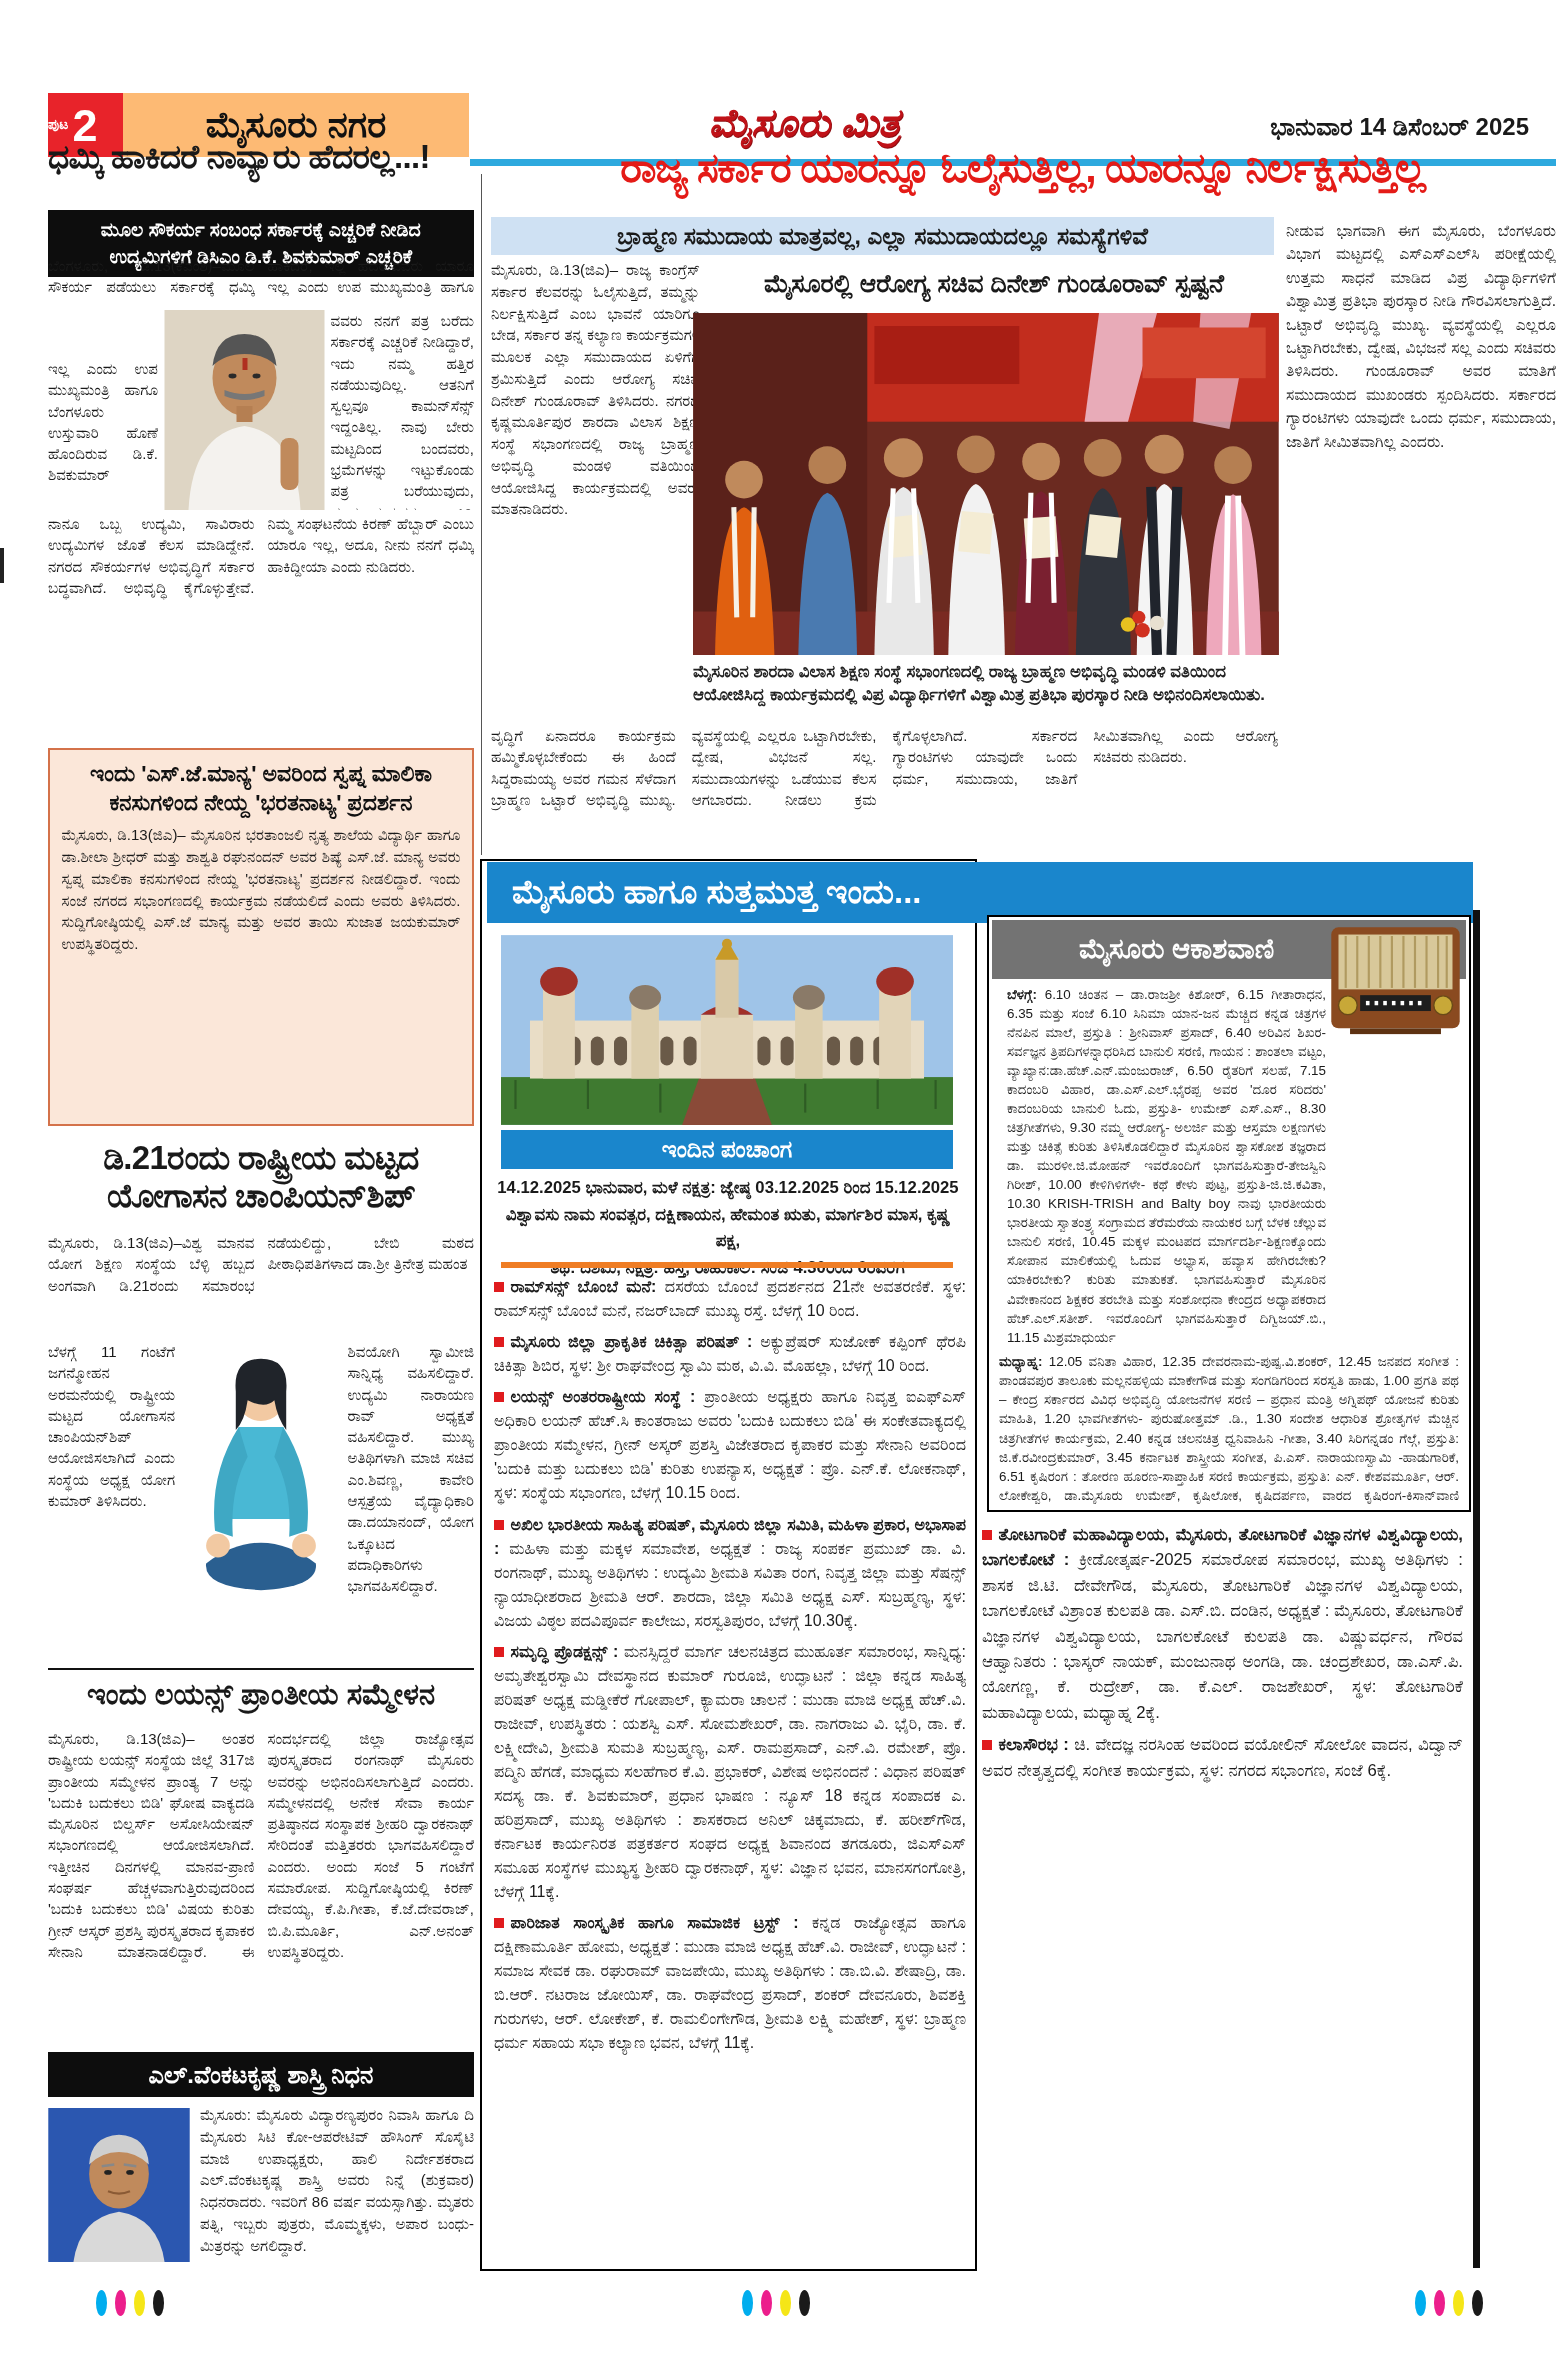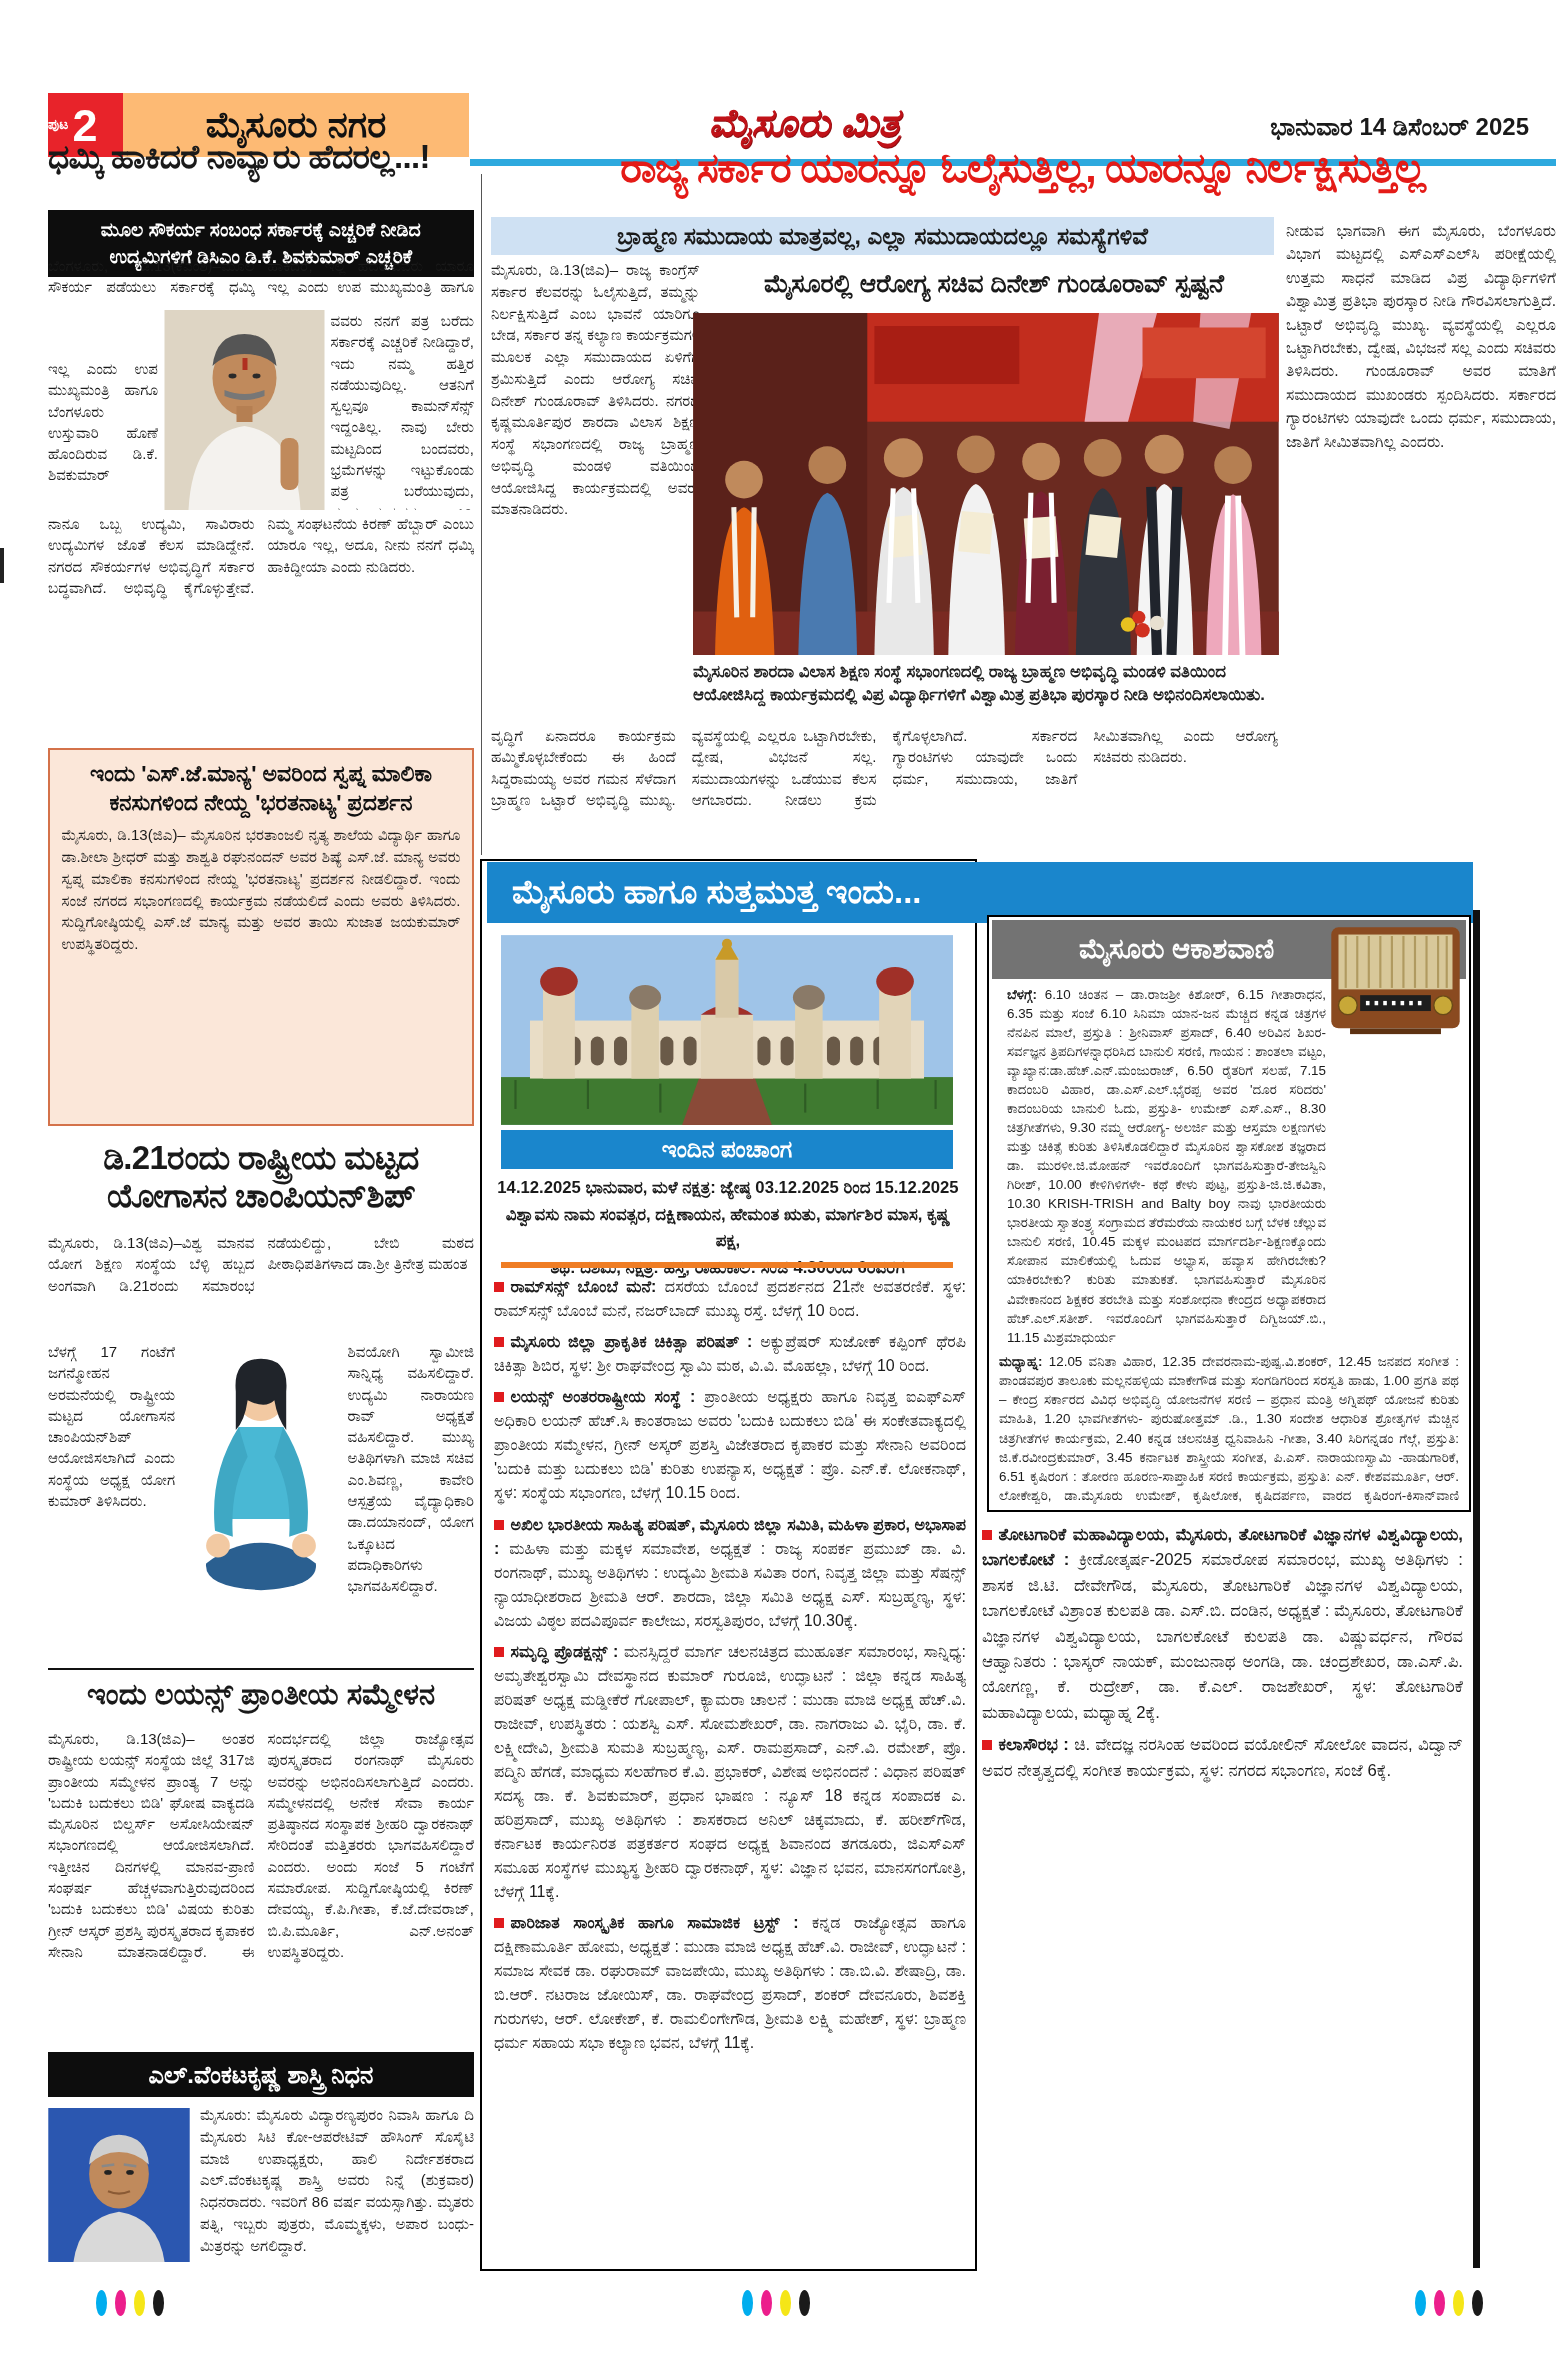--- a/index.html
+++ b/index.html
@@ -150,21 +150,21 @@
     <div class="bd jt">ಮೈಸೂರು, ಡಿ.13(ಜಿಎ)– ಮೈಸೂರಿನ ಭರತಾಂಜಲಿ ನೃತ್ಯ ಶಾಲೆಯ ವಿದ್ಯಾರ್ಥಿ ಹಾಗೂ ಡಾ.ಶೀಲಾ ಶ್ರೀಧರ್ ಮತ್ತು ಶಾಶ್ವತಿ ರಘುನಂದನ್ ಅವರ ಶಿಷ್ಯೆ ಎಸ್.ಜೆ. ಮಾನ್ಯ ಅವರು ಸ್ವಪ್ನ ಮಾಲಿಕಾ ಕನಸುಗಳಿಂದ ನೇಯ್ದ 'ಭರತನಾಟ್ಯ' ಪ್ರದರ್ಶನ ನೀಡಲಿದ್ದಾರೆ. ಇಂದು ಸಂಜೆ ನಗರದ ಸಭಾಂಗಣದಲ್ಲಿ ಕಾರ್ಯಕ್ರಮ ನಡೆಯಲಿದೆ ಎಂದು ಅವರು ತಿಳಿಸಿದರು. ಸುದ್ದಿಗೋಷ್ಠಿಯಲ್ಲಿ ಎಸ್.ಜೆ ಮಾನ್ಯ ಮತ್ತು ಅವರ ತಾಯಿ ಸುಜಾತ ಜಯಕುಮಾರ್ ಉಪಸ್ಥಿತರಿದ್ದರು.</div>
   </div>
 
   <div class="abs leftcol yoga-head">
     <div>ಡಿ.21ರಂದು ರಾಷ್ಟ್ರೀಯ ಮಟ್ಟದ</div>
     <div>ಯೋಗಾಸನ ಚಾಂಪಿಯನ್‌ಶಿಪ್</div>
   </div>
   <div class="abs leftcol yoga-zone">
     <div class="yoga-top jt">ಮೈಸೂರು, ಡಿ.13(ಜಿಎ)–ವಿಶ್ವ ಮಾನವ ಯೋಗ ಶಿಕ್ಷಣ ಸಂಸ್ಥೆಯ ಬೆಳ್ಳಿ ಹಬ್ಬದ ಅಂಗವಾಗಿ ಡಿ.21ರಂದು ಸಮಾರಂಭ ನಡೆಯಲಿದ್ದು, ಬೇಬಿ ಮಠದ ಪೀಠಾಧಿಪತಿಗಳಾದ ಡಾ.ಶ್ರೀ ತ್ರಿನೇತ್ರ ಮಹಂತ</div>
     <div class="yoga-row">
-      <div class="side jt" style="width:127px;">ಬೆಳಗ್ಗೆ 17 ಗಂಟೆಗೆ ಜಗನ್ಮೋಹನ ಅರಮನೆಯಲ್ಲಿ ರಾಷ್ಟ್ರೀಯ ಮಟ್ಟದ ಯೋಗಾಸನ ಚಾಂಪಿಯನ್‌ಶಿಪ್ ಆಯೋಜಿಸಲಾಗಿದೆ ಎಂದು ಸಂಸ್ಥೆಯ ಅಧ್ಯಕ್ಷ ಯೋಗ ಕುಮಾರ್ ತಿಳಿಸಿದರು.</div>
+      <div class="side jt" style="width:127px;">ಬೆಳಗ್ಗೆ 11 ಗಂಟೆಗೆ ಜಗನ್ಮೋಹನ ಅರಮನೆಯಲ್ಲಿ ರಾಷ್ಟ್ರೀಯ ಮಟ್ಟದ ಯೋಗಾಸನ ಚಾಂಪಿಯನ್‌ಶಿಪ್ ಆಯೋಜಿಸಲಾಗಿದೆ ಎಂದು ಸಂಸ್ಥೆಯ ಅಧ್ಯಕ್ಷ ಯೋಗ ಕುಮಾರ್ ತಿಳಿಸಿದರು.</div>
       <div style="width:164px;flex:none;">
         <svg width="164" height="304" viewBox="0 0 110 205">
           <circle cx="55" cy="38" r="16" fill="#f2c9a2"></circle>
           <path d="M38 34 Q36 12 55 12 Q74 12 72 34 L72 60 Q66 52 64 40 Q58 46 46 40 Q44 54 38 60 Z" fill="#20242a"></path>
           <path d="M40 58 L70 58 L82 120 L28 120 Z" fill="#49b8d4"></path>
           <path d="M40 58 Q20 90 24 128 L36 132 Q34 100 46 78 Z" fill="#3fa8c4"></path>
           <path d="M70 58 Q90 90 86 128 L74 132 Q76 100 64 78 Z" fill="#3fa8c4"></path>
           <path d="M18 150 Q55 122 92 150 Q94 166 55 168 Q16 166 18 150 Z" fill="#2a5f90"></path>
           <circle cx="26" cy="138" r="8" fill="#f2c9a2"></circle>
           <circle cx="84" cy="138" r="8" fill="#f2c9a2"></circle>

